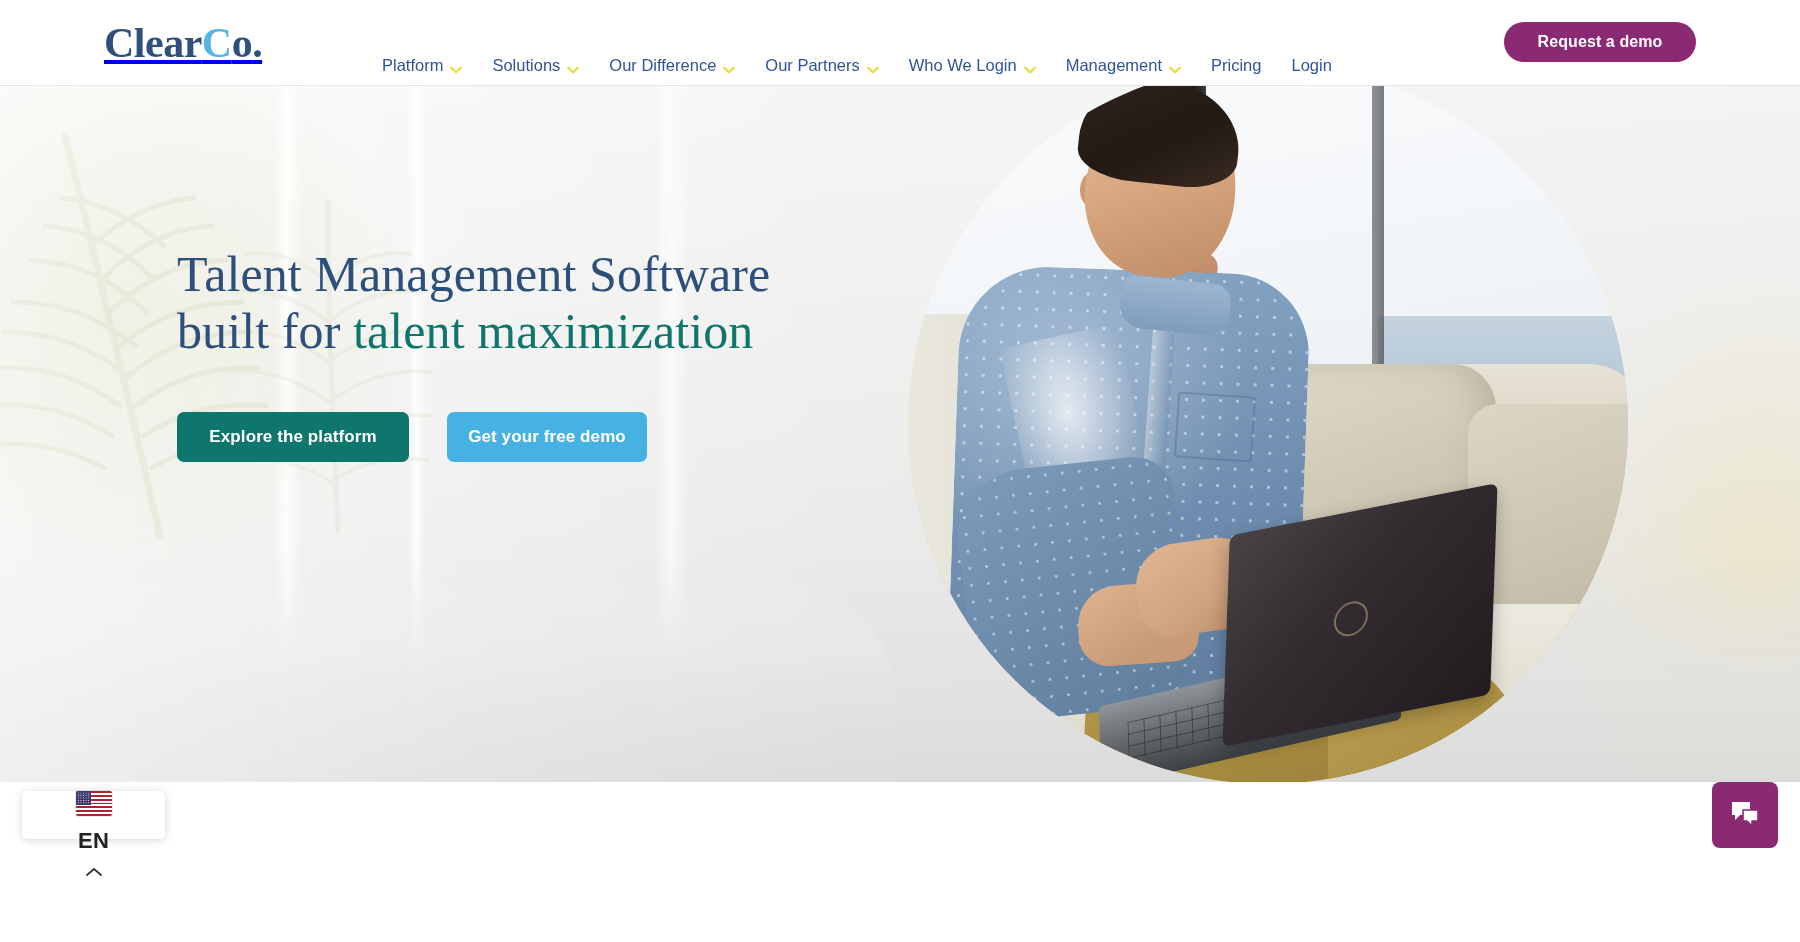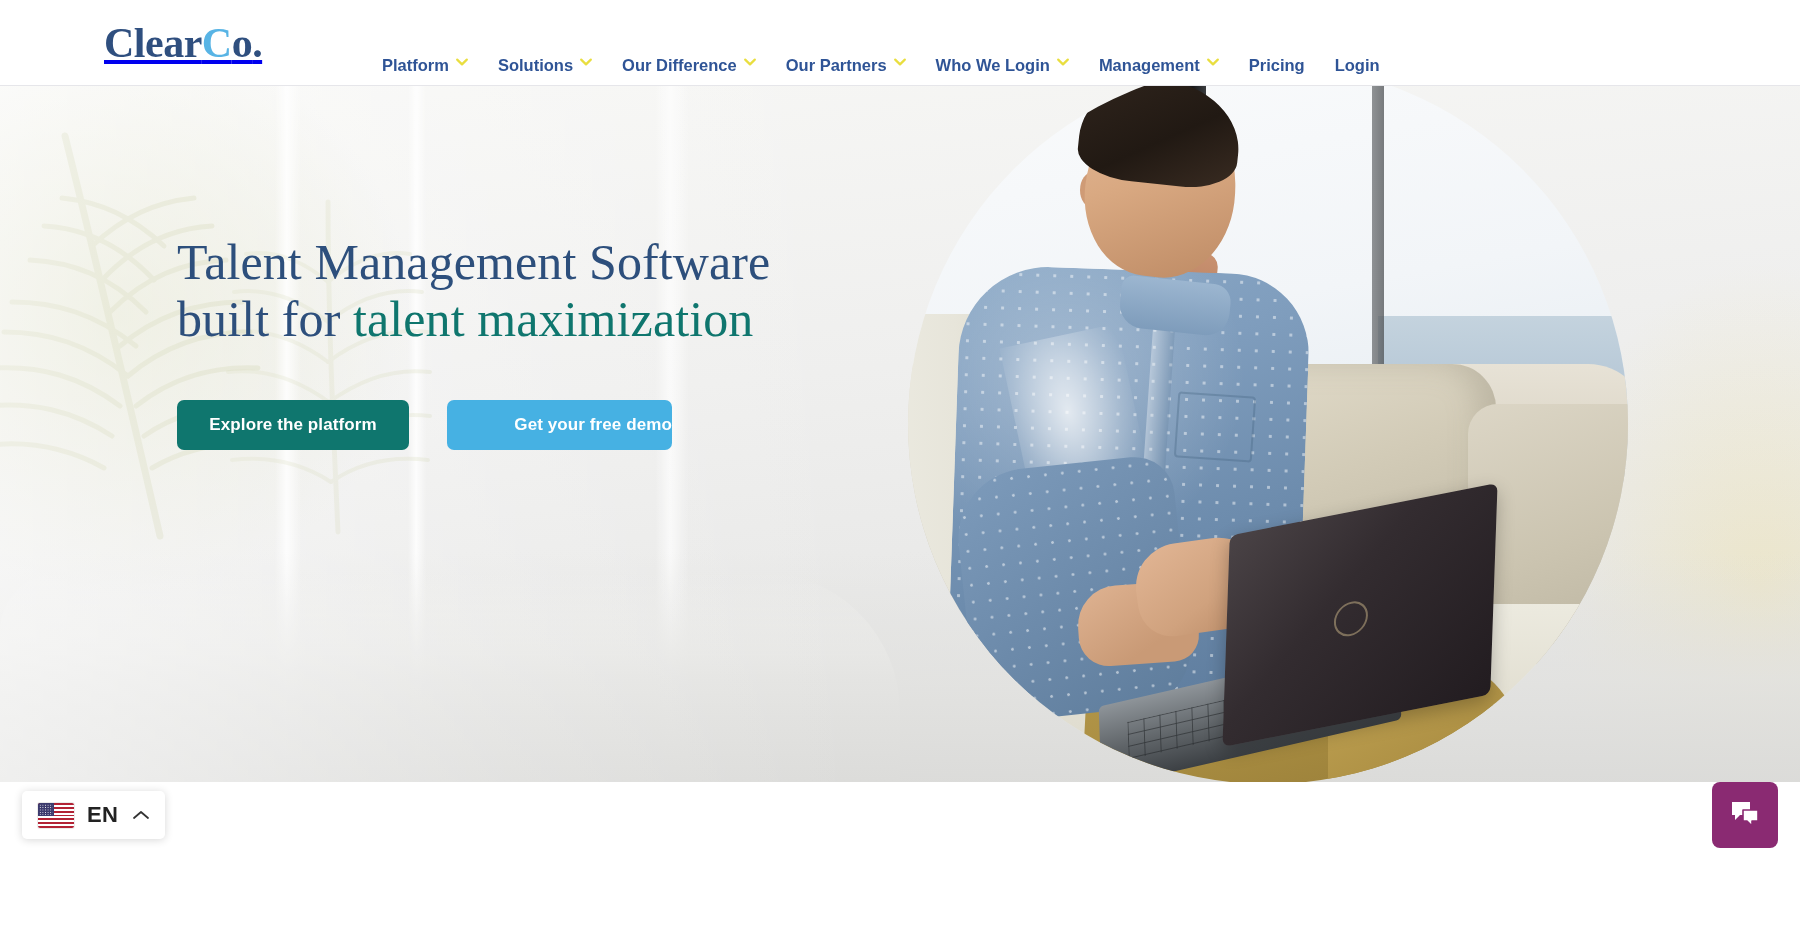--- a/index.html
+++ b/index.html
@@ -52,25 +52,25 @@
     position: absolute;
     left: 382px;
     top: 26px;
     display: flex;
     align-items: center;
     height: 34px;
     gap: 0;
   }
   .nav-item {
     display: flex;
-    align-items: flex-start;
+    align-items: flex-end;
     gap: 7px;
     color: #2f5496;
     font-size: 16.5px;
-    font-weight: bold;
+    font-weight: normal;
     padding: 4px 0;
     margin-right: 30px;
     cursor: pointer;
     white-space: nowrap;
     line-height: 20px;
     margin-top: 43px;
   }
   .nav-item:last-child { margin-right: 0; }
   .chev {
     display: inline-block;
@@ -393,21 +393,21 @@
     position: absolute;
     inset: 0;
     pointer-events: none;
     background: linear-gradient(to right, rgba(255,255,255,0.55) 0%, rgba(255,255,255,0.18) 28%, rgba(255,255,255,0) 48%);
   }
 
   
   .hero-copy {
     position: absolute;
     left: 177px;
-    top: 148px;
+    top: 160px;
     z-index: 10;
   }
   .headline {
     font-family: "Liberation Serif", serif;
     font-size: 50px;
     line-height: 57px;
     font-weight: normal;
     letter-spacing: 0.1px;
     white-space: nowrap;
   }
@@ -430,41 +430,41 @@
     cursor: pointer;
     letter-spacing: 0.1px;
   }
   .btn-explore {
     background: #0f766e;
     width: 232px;
     height: 50px;
   }
   .btn-freedemo {
     background: #46b1e3;
-    width: 225px;
+    width: 200px;
     height: 50px;
-    text-align: right;
   }
 
   
   .lang {
     position: absolute;
     left: 22px;
     top: 791px;
     width: 143px;
     height: 48px;
     background: #ffffff;
     border-radius: 5px;
     box-shadow: 0 1px 8px rgba(0,0,0,0.16);
     display: flex;
     align-items: center;
     gap: 13px;
     padding: 0 16px;
     cursor: pointer;
     z-index: 60;
+    flex-direction: column;
   }
   .flag {
     width: 36px; height: 25px;
     border-radius: 2px;
     position: relative;
     overflow: hidden;
     background: #ffffff;
     box-shadow: 0 0 0 1px rgba(0,0,0,0.08);
     flex: none;
   }
@@ -584,20 +584,21 @@
       <div class="nav-item">
         <span>Pricing</span>
       </div>
 
       <div class="nav-item">
         <span>Login</span>
       </div>
 
     </nav>
 
+    <button class="btn-demo">Request a demo</button>
   </header>
 
   <section class="hero">
 
     <div class="hero-bg"></div>
     <div class="mullion m1"></div>
     <div class="mullion m2"></div>
     <div class="mullion m3"></div>
     <div class="hero-sofa"></div>
     <div class="hero-floor"></div>

